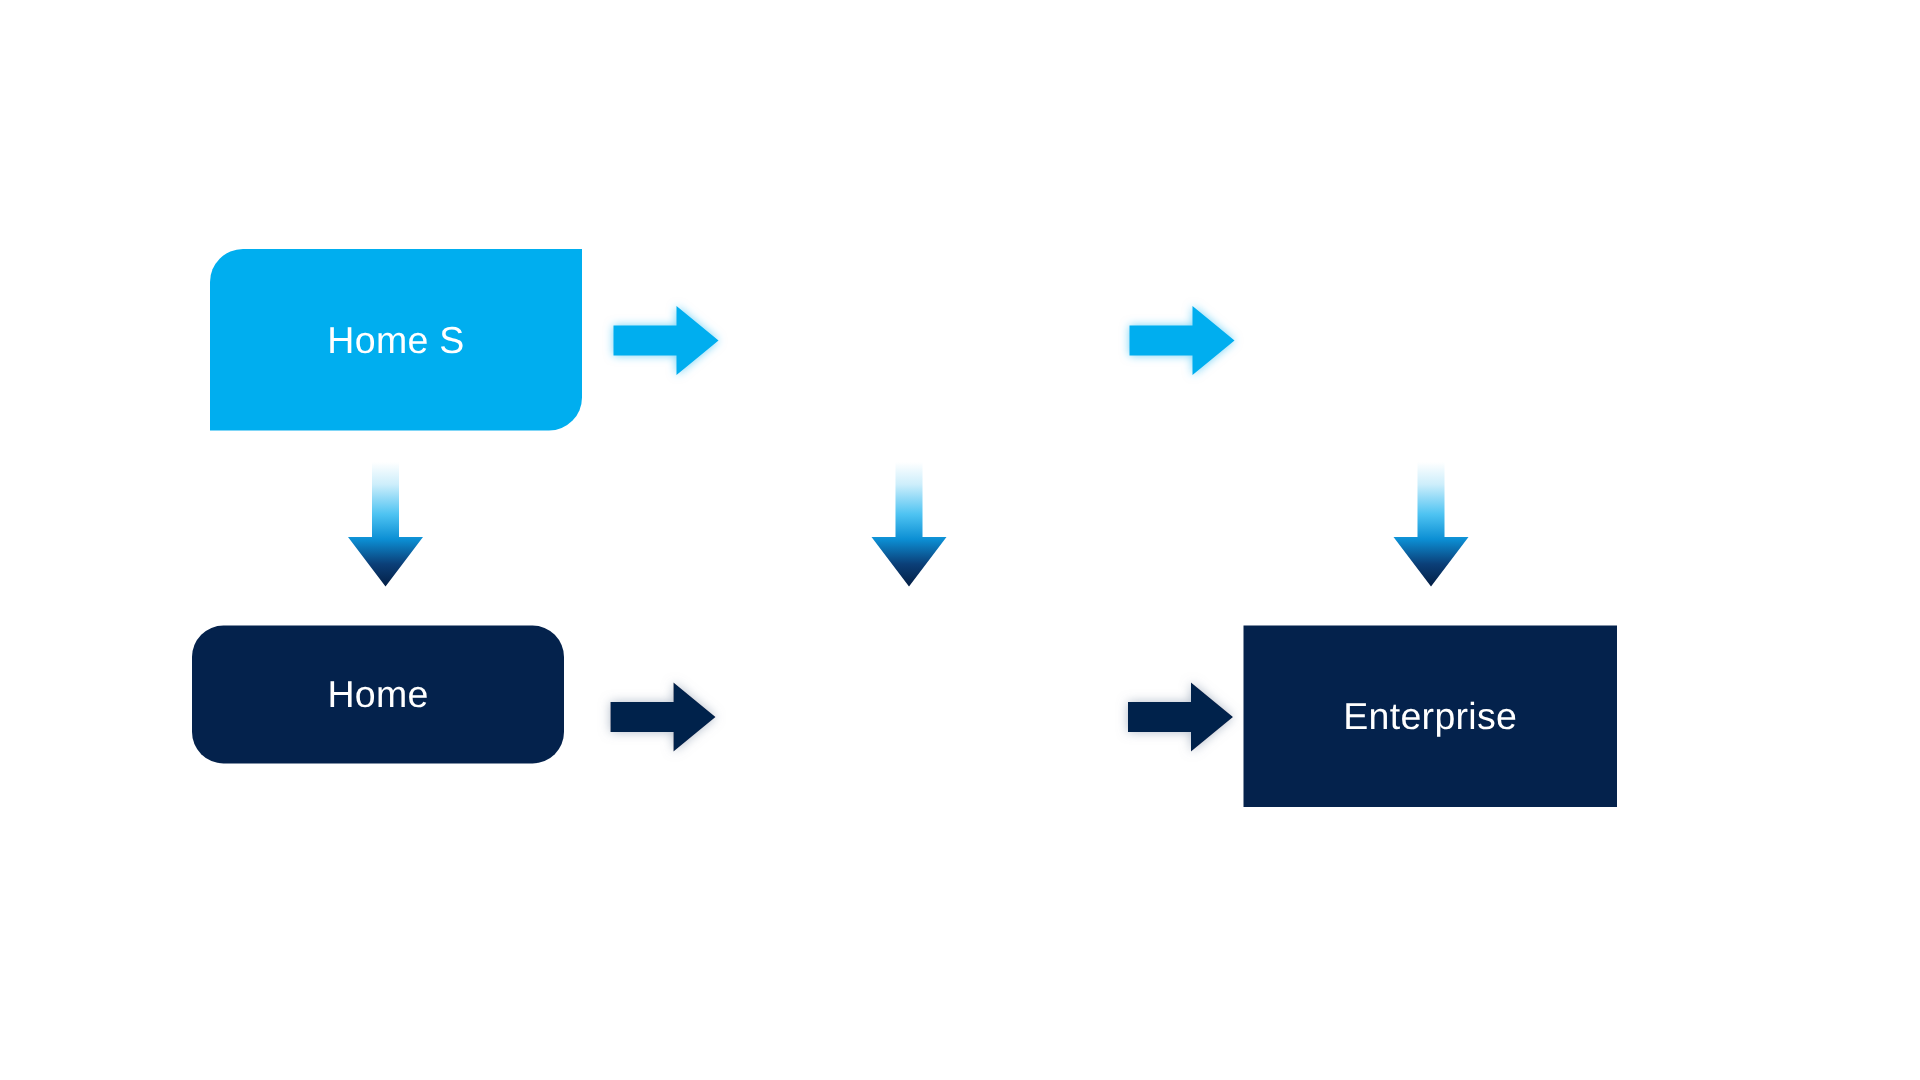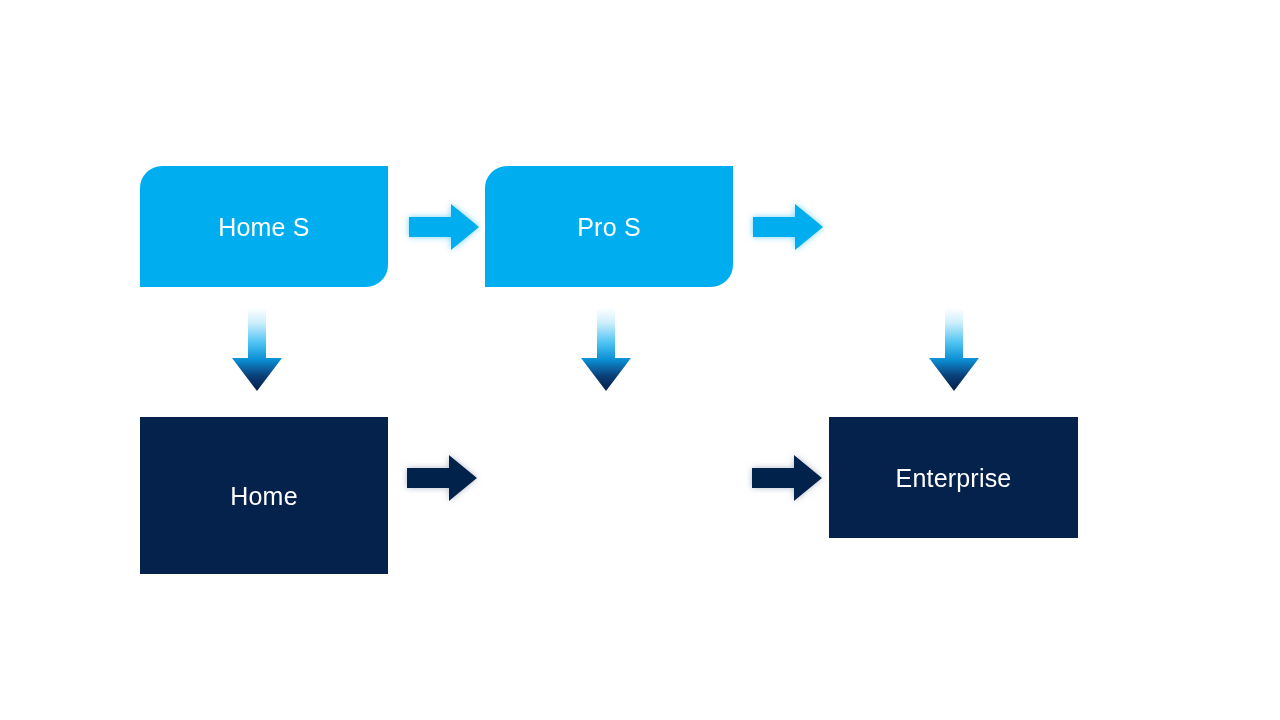--- a/index.html
+++ b/index.html
@@ -92,23 +92,20 @@
       <filter id="glowNavy" x="-60%" y="-60%" width="220%" height="220%">
         <feDropShadow dx="0" dy="0" stdDeviation="3.4" flood-color="#7f8fa6" flood-opacity="0.60"></feDropShadow>
       </filter>
     </defs>
   </svg>
 
   <div class="node-box top" style="left:140px; top:166px; width:248px; height:121px;">
     <span class="node-label">Home S</span>
   </div>
 
-  <div class="node-box top" style="left:485px; top:166px; width:248px; height:121px;">
-    <span class="node-label">Pro S</span>
-  </div>
 
 
   <div class="h-arrow" style="left:409px; top:203px; width:71px; height:48px;">
     <svg width="71" height="48" viewBox="0 0 71 48">
       <path d="M0,14 L42,14 L42,1 L70,24 L42,47 L42,34 L0,34 Z" fill="#00aeef" filter="url(#glowBlue)"></path>
     </svg>
   </div>
 
   <div class="h-arrow" style="left:753px; top:203px; width:71px; height:48px;">
     <svg width="71" height="48" viewBox="0 0 71 48">
@@ -127,21 +124,21 @@
       <path d="M17,0 L35,0 L35,50 L51,50 L26,83 L1,50 L17,50 Z" fill="url(#vgrad)"></path>
     </svg>
   </div>
 
   <div class="v-arrow" style="left:928px; top:308px; width:52px; height:84px;">
     <svg width="52" height="84" viewBox="0 0 52 84">
       <path d="M17,0 L35,0 L35,50 L51,50 L26,83 L1,50 L17,50 Z" fill="url(#vgrad)"></path>
     </svg>
   </div>
 
-  <div class="node-box bottom" style="left:140px; top:417px; width:248px; height:157px;">
+  <div class="node-box bottom" style="left:128px; top:417px; width:248px; height:92px;border-radius:21px;">
     <span class="node-label">Home</span>
   </div>
 
 
   <div class="node-box bottom" style="left:829px; top:417px; width:249px; height:121px;">
     <span class="node-label">Enterprise</span>
   </div>
 
   <div class="h-arrow" style="left:407px; top:454px; width:71px; height:48px;">
     <svg width="71" height="48" viewBox="0 0 71 48">

